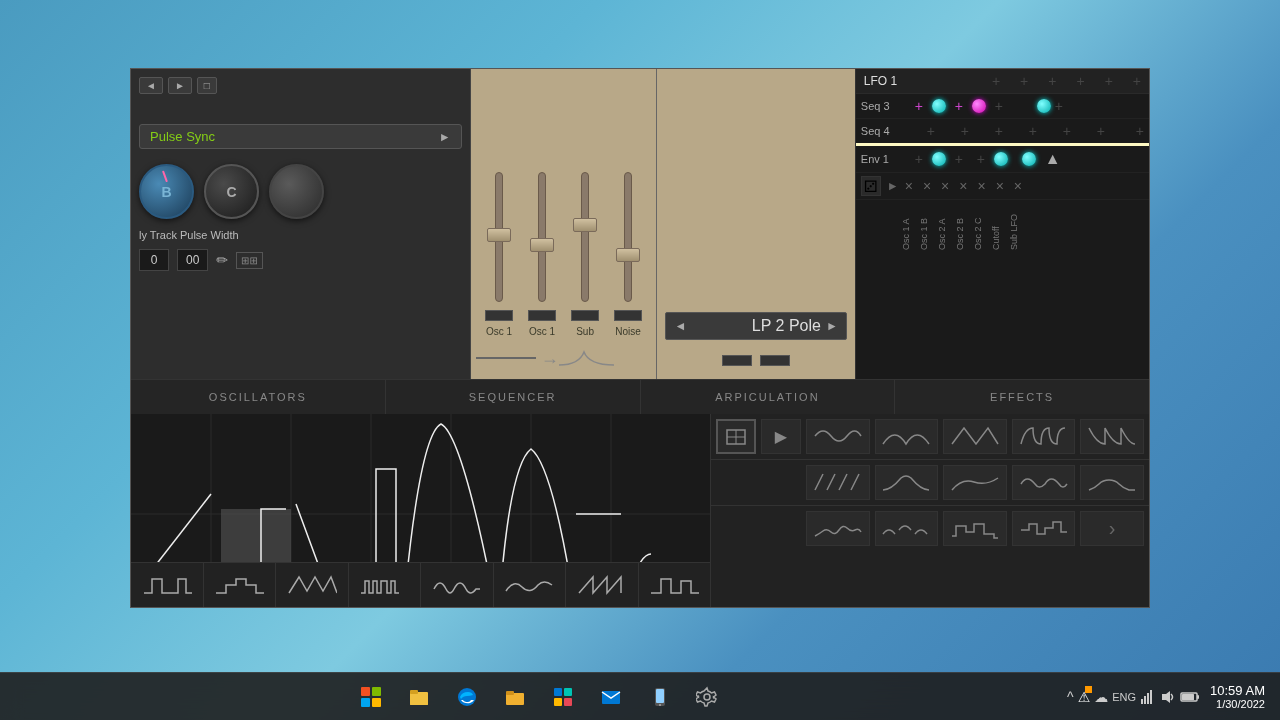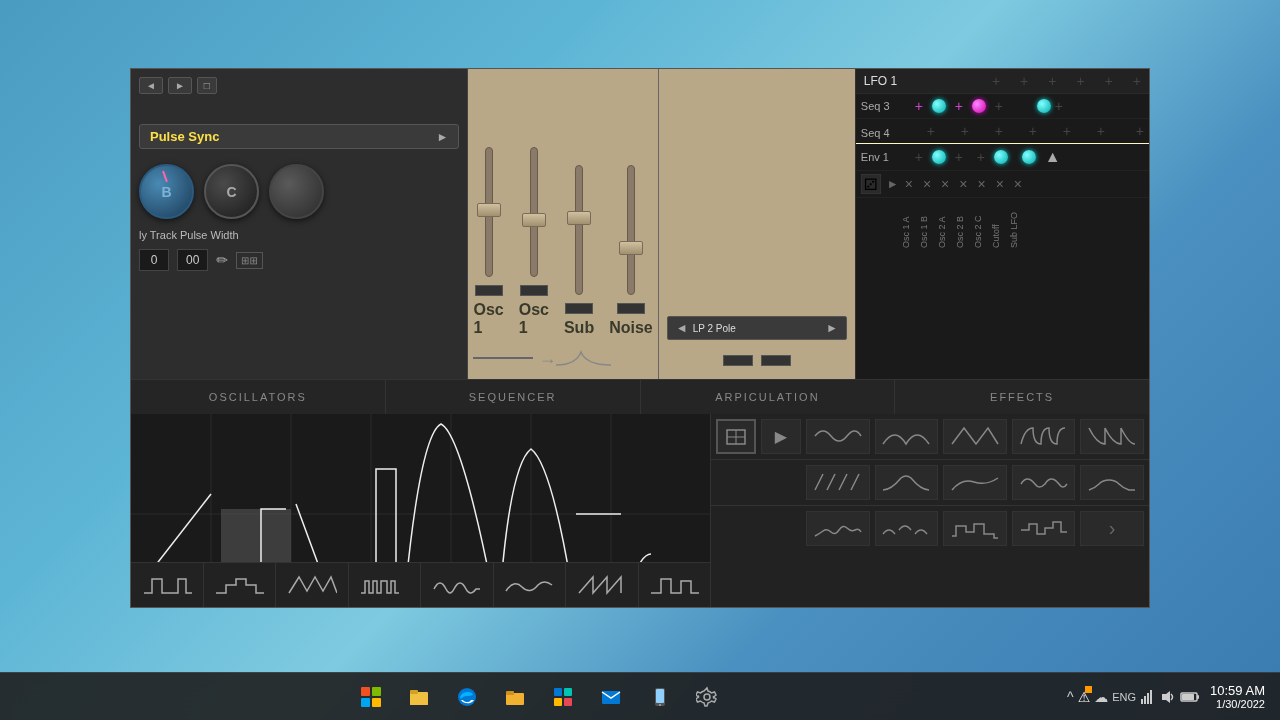--- a/index.html
+++ b/index.html
@@ -56,23 +56,23 @@
       border-radius: 3px;
       display: flex;
       align-items: center;
       justify-content: space-between;
       padding: 4px 10px;
       margin-bottom: 10px;
       margin-top: 30px;
     }
 
     .pulse-sync-label {
-      color: #fde047;
+      color: #84cc16;
       font-size: 13px;
-      font-weight: bold;
+      font-weight: normal;
     }
 
     .pulse-sync-arrow {
       color: #aaa;
       font-size: 12px;
     }
 
     .knobs-row {
       display: flex;
       align-items: center;
@@ -203,22 +203,22 @@
       background: linear-gradient(180deg, #d0c0a0, #a09070);
       border: 1px solid #7a6a5a;
       border-radius: 2px;
       left: 50%;
       transform: translateX(-50%);
       cursor: pointer;
     }
 
     .fader-label {
       color: #3a3a2a;
-      font-size: 16px;
-      font-weight: bold;
+      font-size: 10px;
+      font-weight: normal;
     }
 
     
     .nav-tabs {
       display: flex;
       background: #252525;
       border-top: 1px solid #333;
       height: 35px;
     }
 
@@ -428,21 +428,21 @@
           </svg>
         </div>
       </div>
     </div>
 
     <div style="width: 220px; background: #b8a888; position: relative; display: flex; flex-direction: column; padding: 8px;">
 
       <div style="flex: 1;"></div>
       <div style="display: flex; align-items: center; gap: 5px; margin-bottom: 15px; background: #3a3a3a; border: 1px solid #555; padding: 4px 8px; border-radius: 2px;">
         <span style="color: #aaa; font-size: 12px; cursor: pointer;">◄</span>
-        <span style="color: #ddd; font-size: 10px; flex: 1; text-align: left;">LP 2 Pole</span>
+        <span style="color: #ddd; font-size: 16px; flex: 1; text-align: right;">LP 2 Pole</span>
         <span style="color: #aaa; font-size: 12px; cursor: pointer;">►</span>
       </div>
 
 
       <div style="display: flex; justify-content: center; gap: 8px; margin-bottom: 5px;">
         <div style="width: 30px; height: 11px; background: #333; border: 1px solid #555; cursor: pointer;"></div>
         <div style="width: 30px; height: 11px; background: #333; border: 1px solid #555; cursor: pointer;"></div>
       </div>
     </div>
 
@@ -464,21 +464,21 @@
         <span style="color: #aaa; font-size: 11px; width: 45px;">Seq 3</span>
         <span style="color: #cc44cc; font-size: 14px; width: 18px; text-align: center; cursor: pointer;">+</span>
         <div style="width: 14px; height: 14px; border-radius: 50%; background: radial-gradient(circle at 35% 35%, #80ffff, #00aaaa); box-shadow: 0 0 5px #00cccc;"></div>
         <span style="color: #cc44cc; font-size: 14px; width: 18px; text-align: center; cursor: pointer;">+</span>
         <div style="width: 14px; height: 14px; border-radius: 50%; background: radial-gradient(circle at 35% 35%, #ff88ff, #cc00aa); box-shadow: 0 0 5px #cc00cc;"></div>
         <span style="color: #444; font-size: 14px; width: 18px; text-align: center; cursor: pointer;">+</span>
         <div style="width: 14px; height: 14px; border-radius: 50%; background: radial-gradient(circle at 35% 35%, #80ffff, #00aaaa); box-shadow: 0 0 5px #00cccc; margin-left: 25px;"></div>
         <span style="color: #444; font-size: 14px; cursor: pointer;">+</span>
       </div>
 
-      <div style="display: flex; align-items: flex-end; padding: 4px 5px; gap: 16px; border-bottom: 1px solid #fef9c3;">
+      <div style="display: flex; align-items: center; padding: 4px 5px; gap: 16px; border-bottom: 3px solid #fef9c3;">
         <span style="color: #aaa; font-size: 11px; width: 45px;">Seq 4</span>
         <span style="color: #444; font-size: 14px; width: 18px; text-align: center; cursor: pointer;">+</span>
         <span style="color: #444; font-size: 14px; width: 18px; text-align: center; cursor: pointer;">+</span>
         <span style="color: #444; font-size: 14px; width: 18px; text-align: center; cursor: pointer;">+</span>
         <span style="color: #444; font-size: 14px; width: 18px; text-align: center; cursor: pointer;">+</span>
         <span style="color: #444; font-size: 14px; width: 18px; text-align: center; cursor: pointer;">+</span>
         <span style="color: #444; font-size: 14px; width: 18px; text-align: center; cursor: pointer;">+</span>
         <span style="color: #444; font-size: 14px; margin-left: 10px; cursor: pointer;">+</span>
       </div>
 

